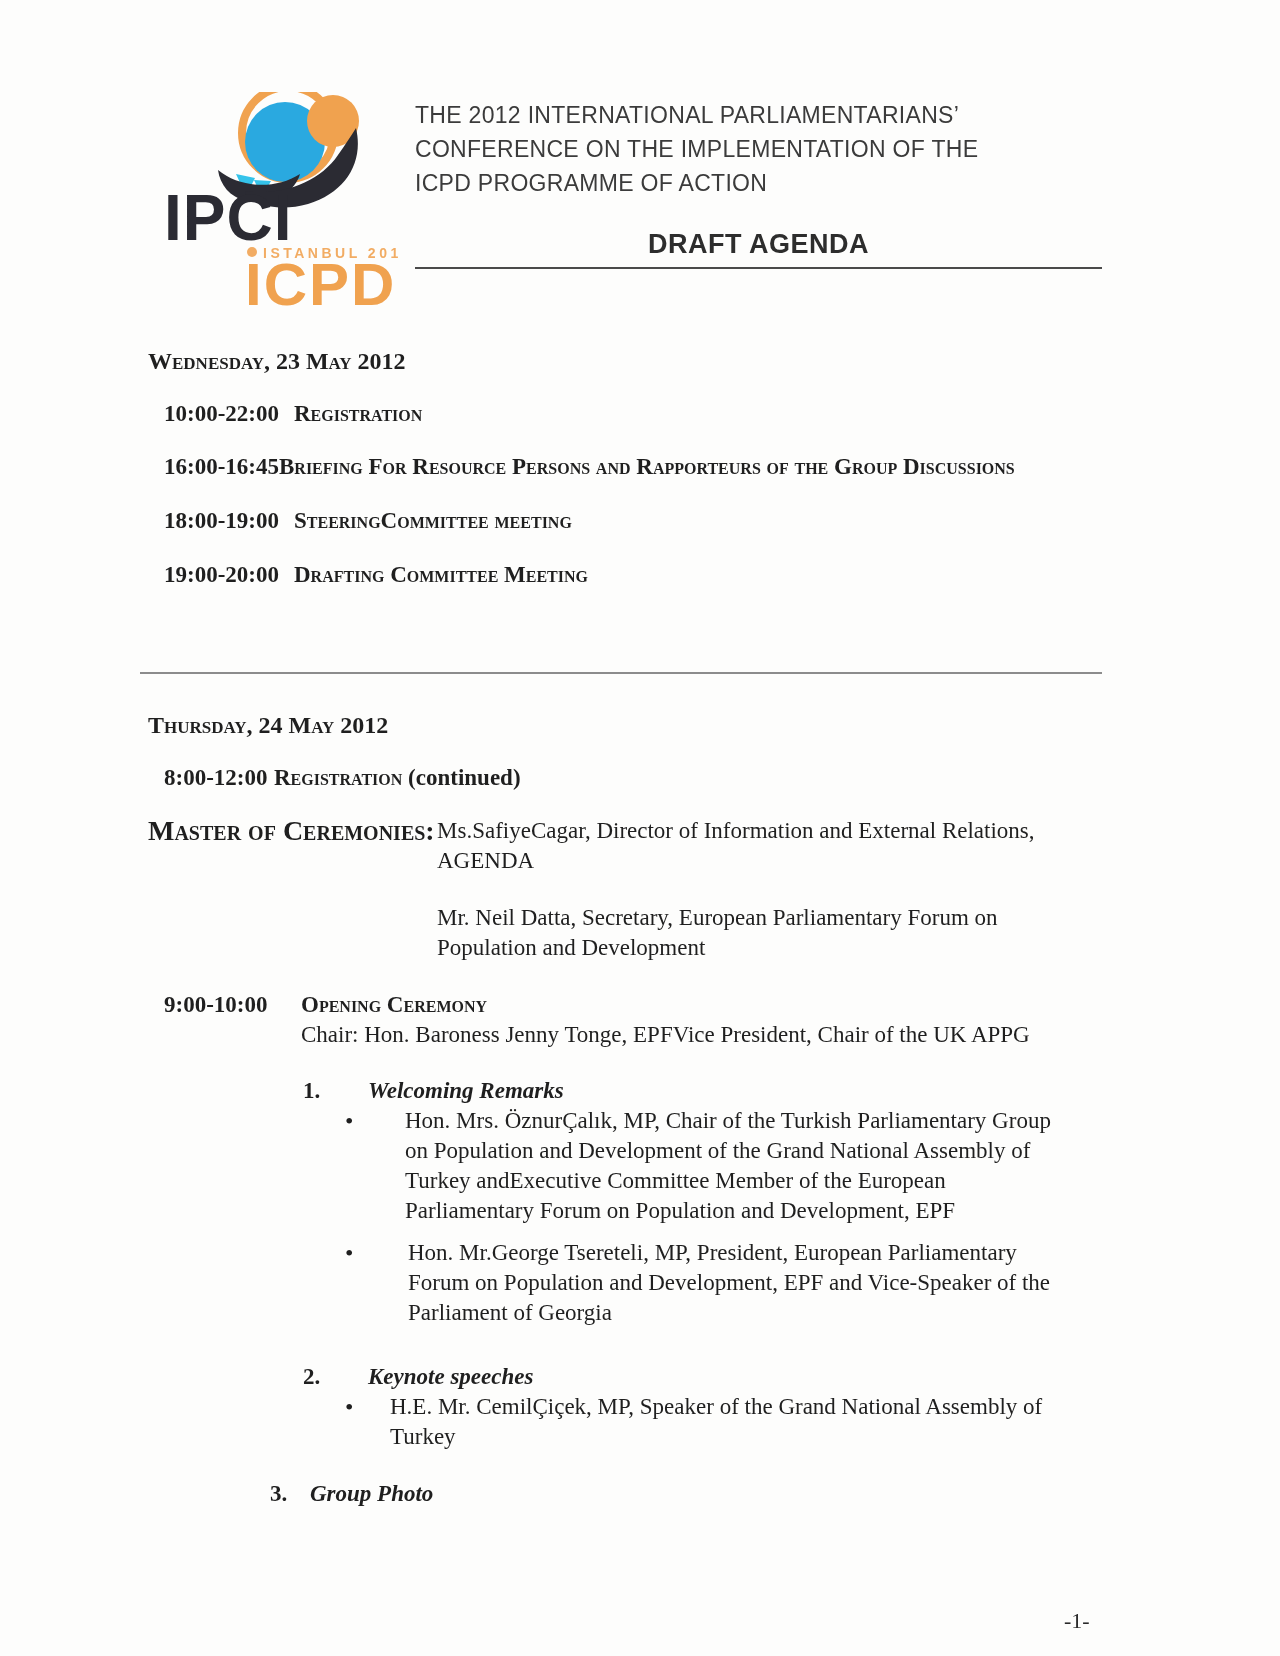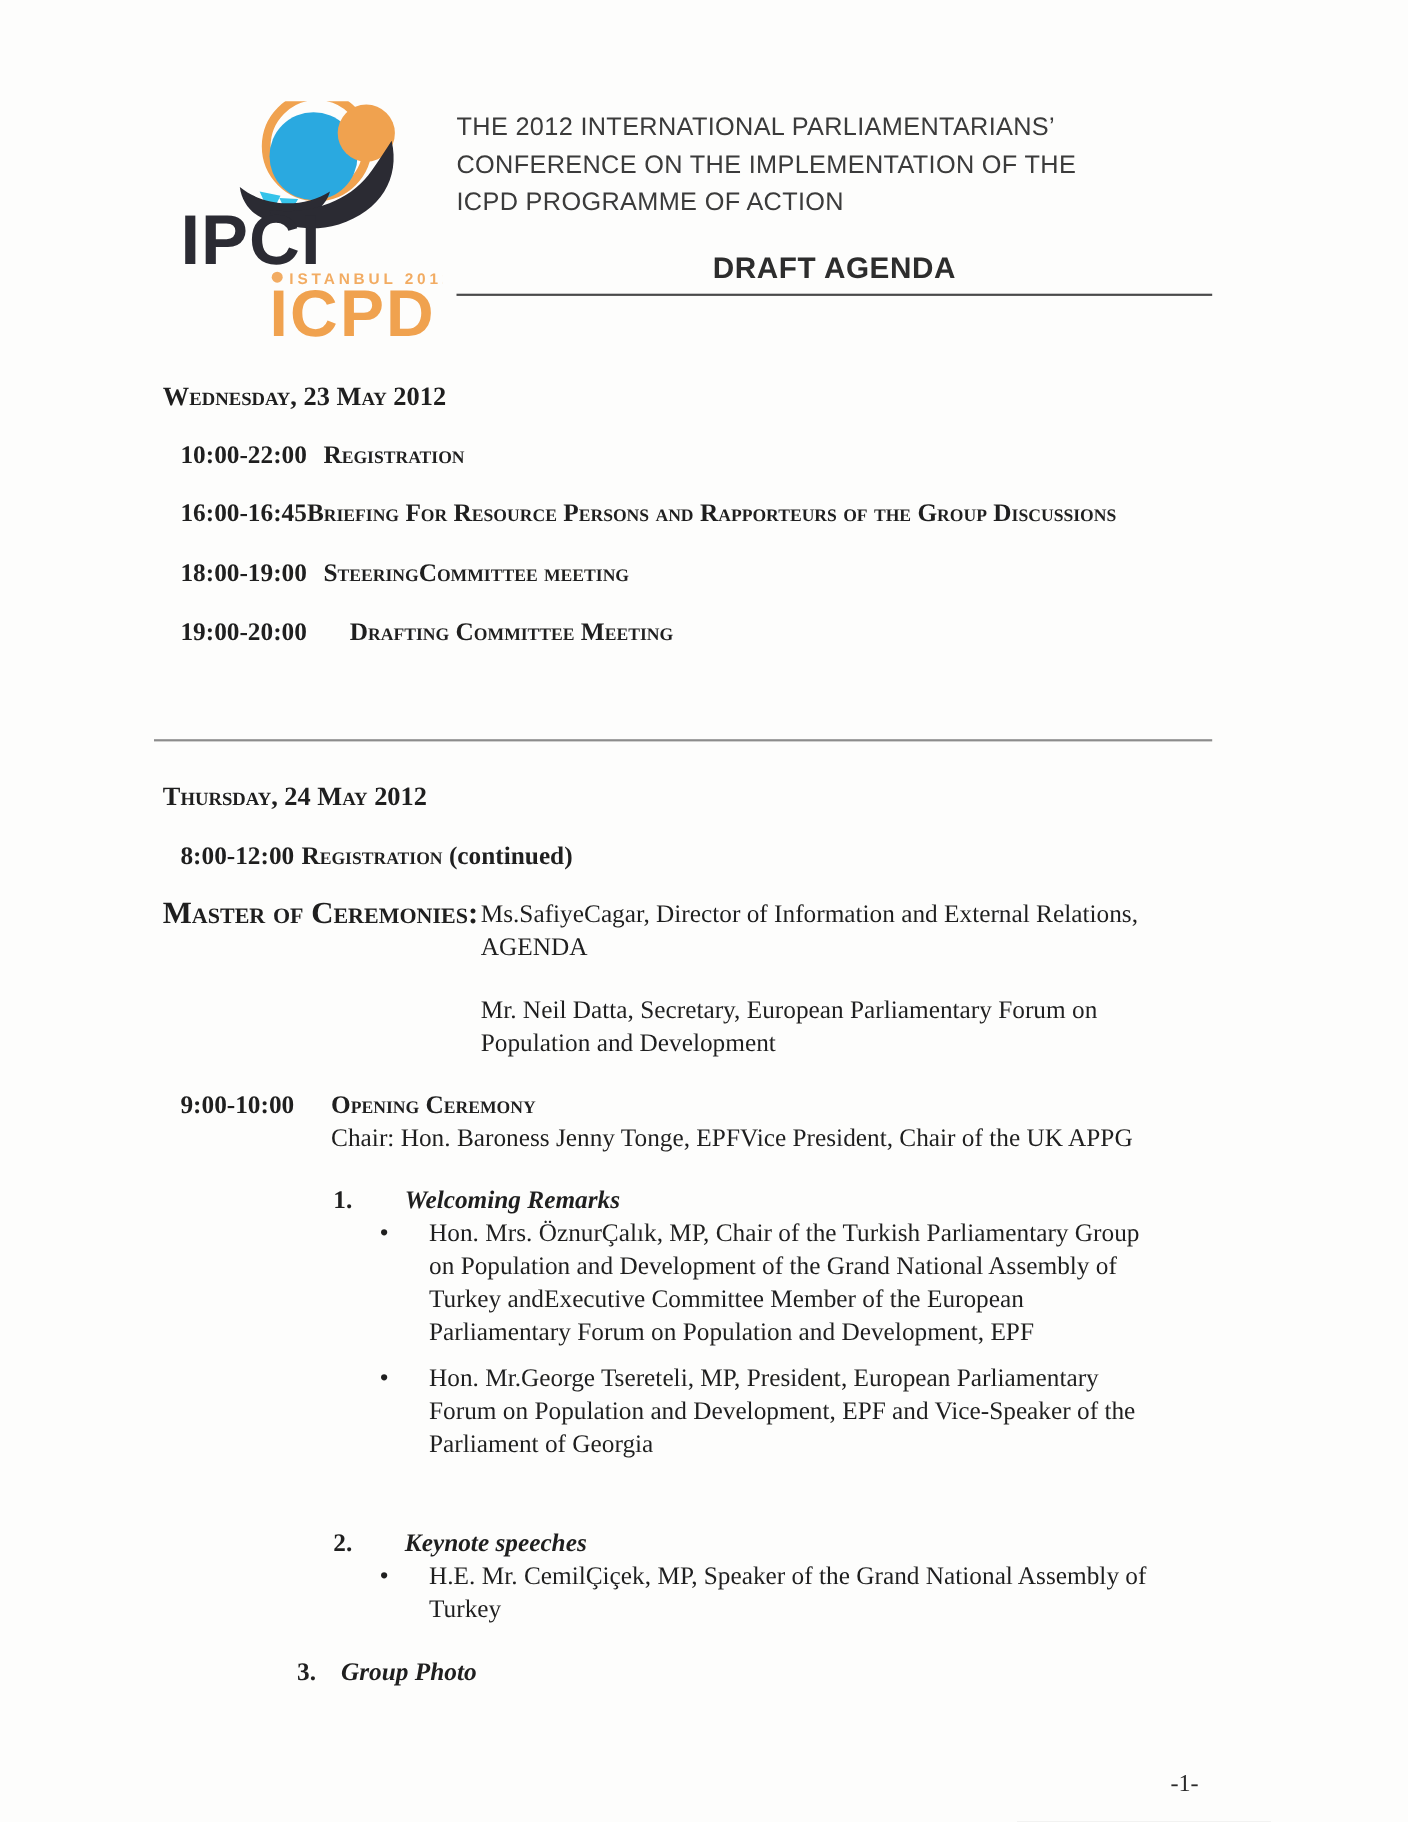--- a/index.html
+++ b/index.html
@@ -42,22 +42,22 @@
   .opening{margin-bottom:26px;}
   .agenda-item{display:flex;margin-left:155px;font-weight:700;}
   .agenda-num{flex:0 0 65px;}
   .agenda-title{font-style:italic;}
   .agenda-item.lvl-out{margin-left:122px;}
   .agenda-item.lvl-out .agenda-num{flex:0 0 40px;}
   .bullet-row{display:flex;margin-left:197px;}
   .bmark{flex:0 0 45px;}
   .bmark::before{content:"\2022";font-size:24px;}
   .btext{width:655px;}
-  .mb12{margin-bottom:12px;}
-  .mb38{margin-bottom:60px;}
+  .mb12{margin-bottom:12px;gap:15px;}
+  .mb38{margin-bottom:34px;gap:18px;}
   .mb27{margin-bottom:27px;}
   .page-num{position:absolute;left:1064px;top:1608px;font-size:22px;color:#2a2a2a;}
 </style>
 </head>
 <body>
 
 <div class="page">
 
   <div class="logo">
     <svg width="252" height="222" viewBox="0 0 252 222">
@@ -105,21 +105,21 @@
     <div class="srow runon mb24">
       <span class="time">16:00-16:45</span>
       <span class="runon-text">Briefing For Resource Persons and Rapporteurs of the Group Discussions</span>
     </div>
 
     <div class="srow mb24">
       <span class="time">18:00-19:00</span>
       <span class="what">SteeringCommittee meeting</span>
     </div>
 
-    <div class="srow" style="margin-bottom:0;gap:24px;">
+    <div class="srow" style="margin-bottom:0;">
       <span class="time">19:00-20:00</span>
       <span class="what">Drafting Committee Meeting</span>
     </div>
 
     <div class="divider"></div>
 
     <div class="day-heading">Thursday, 24 May 2012</div>
 
     <div class="srow t110">
       <span class="time">8:00-12:00</span>

